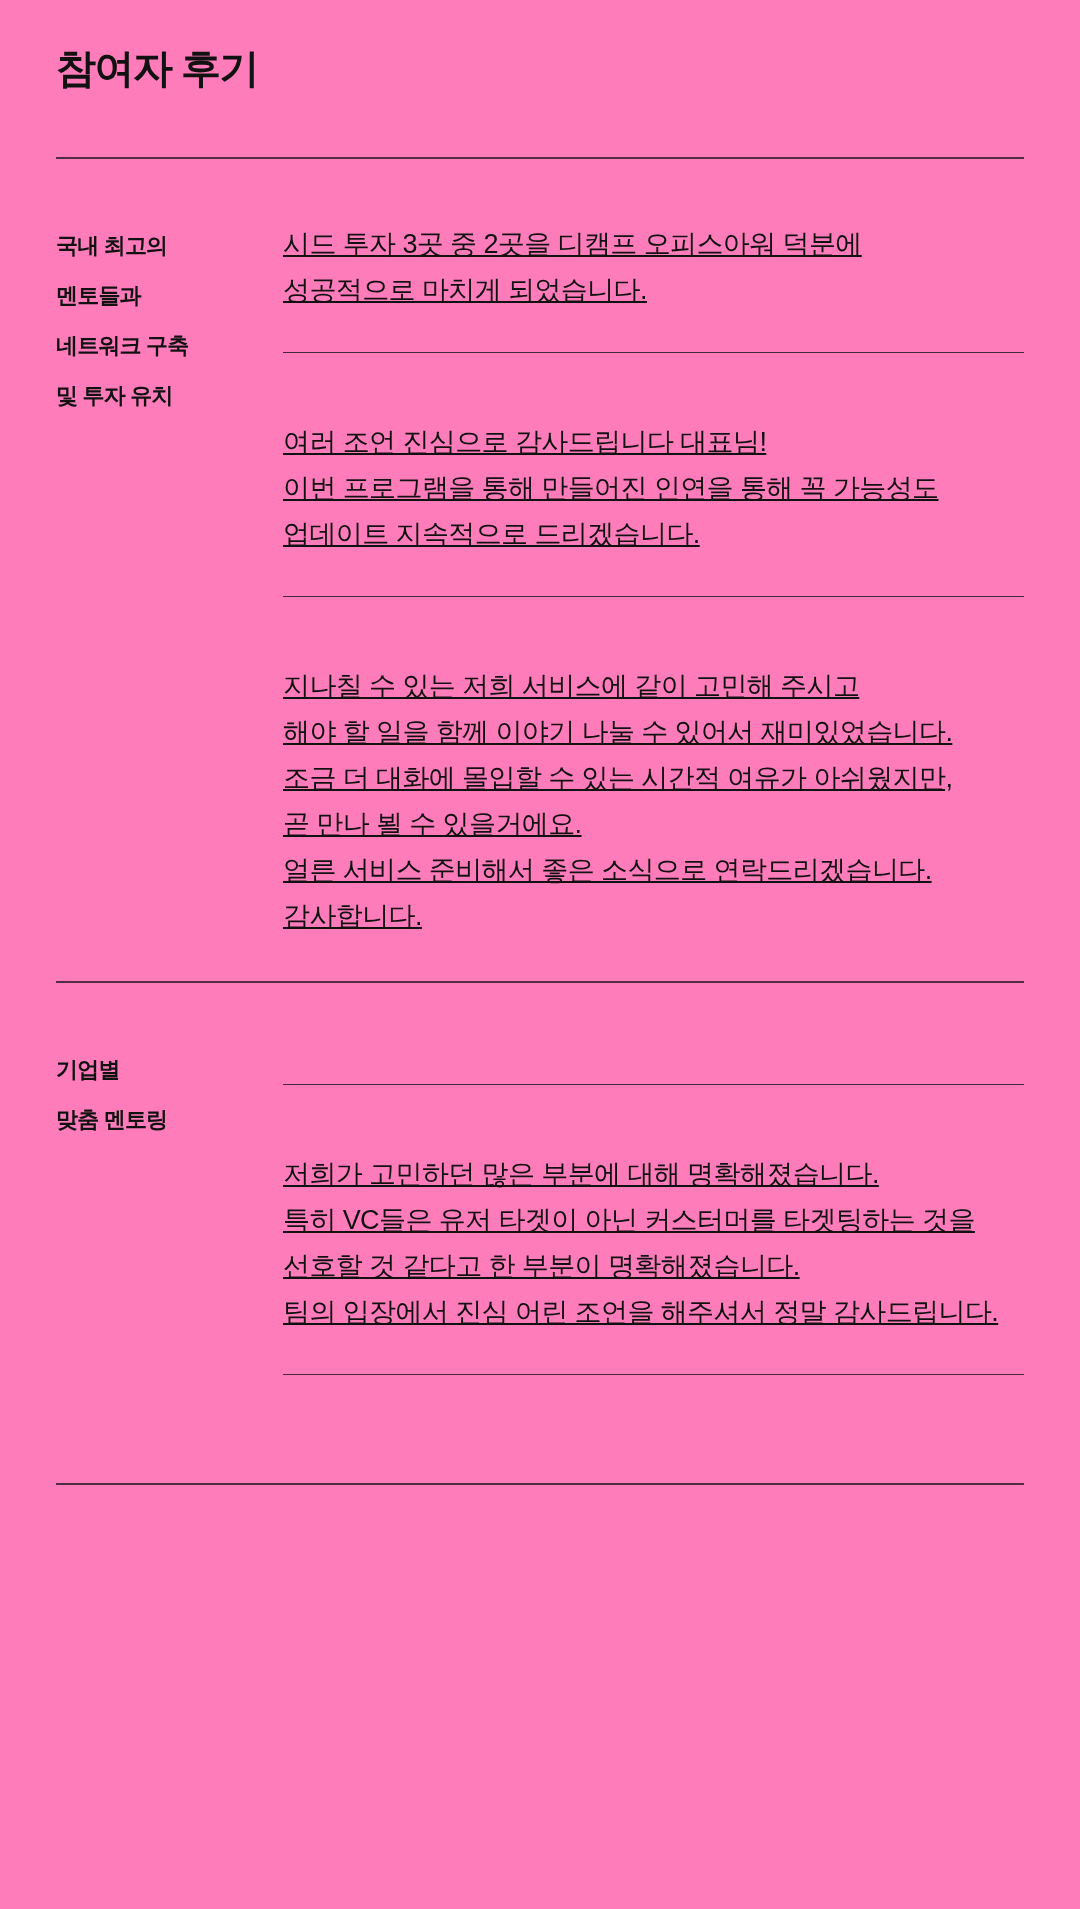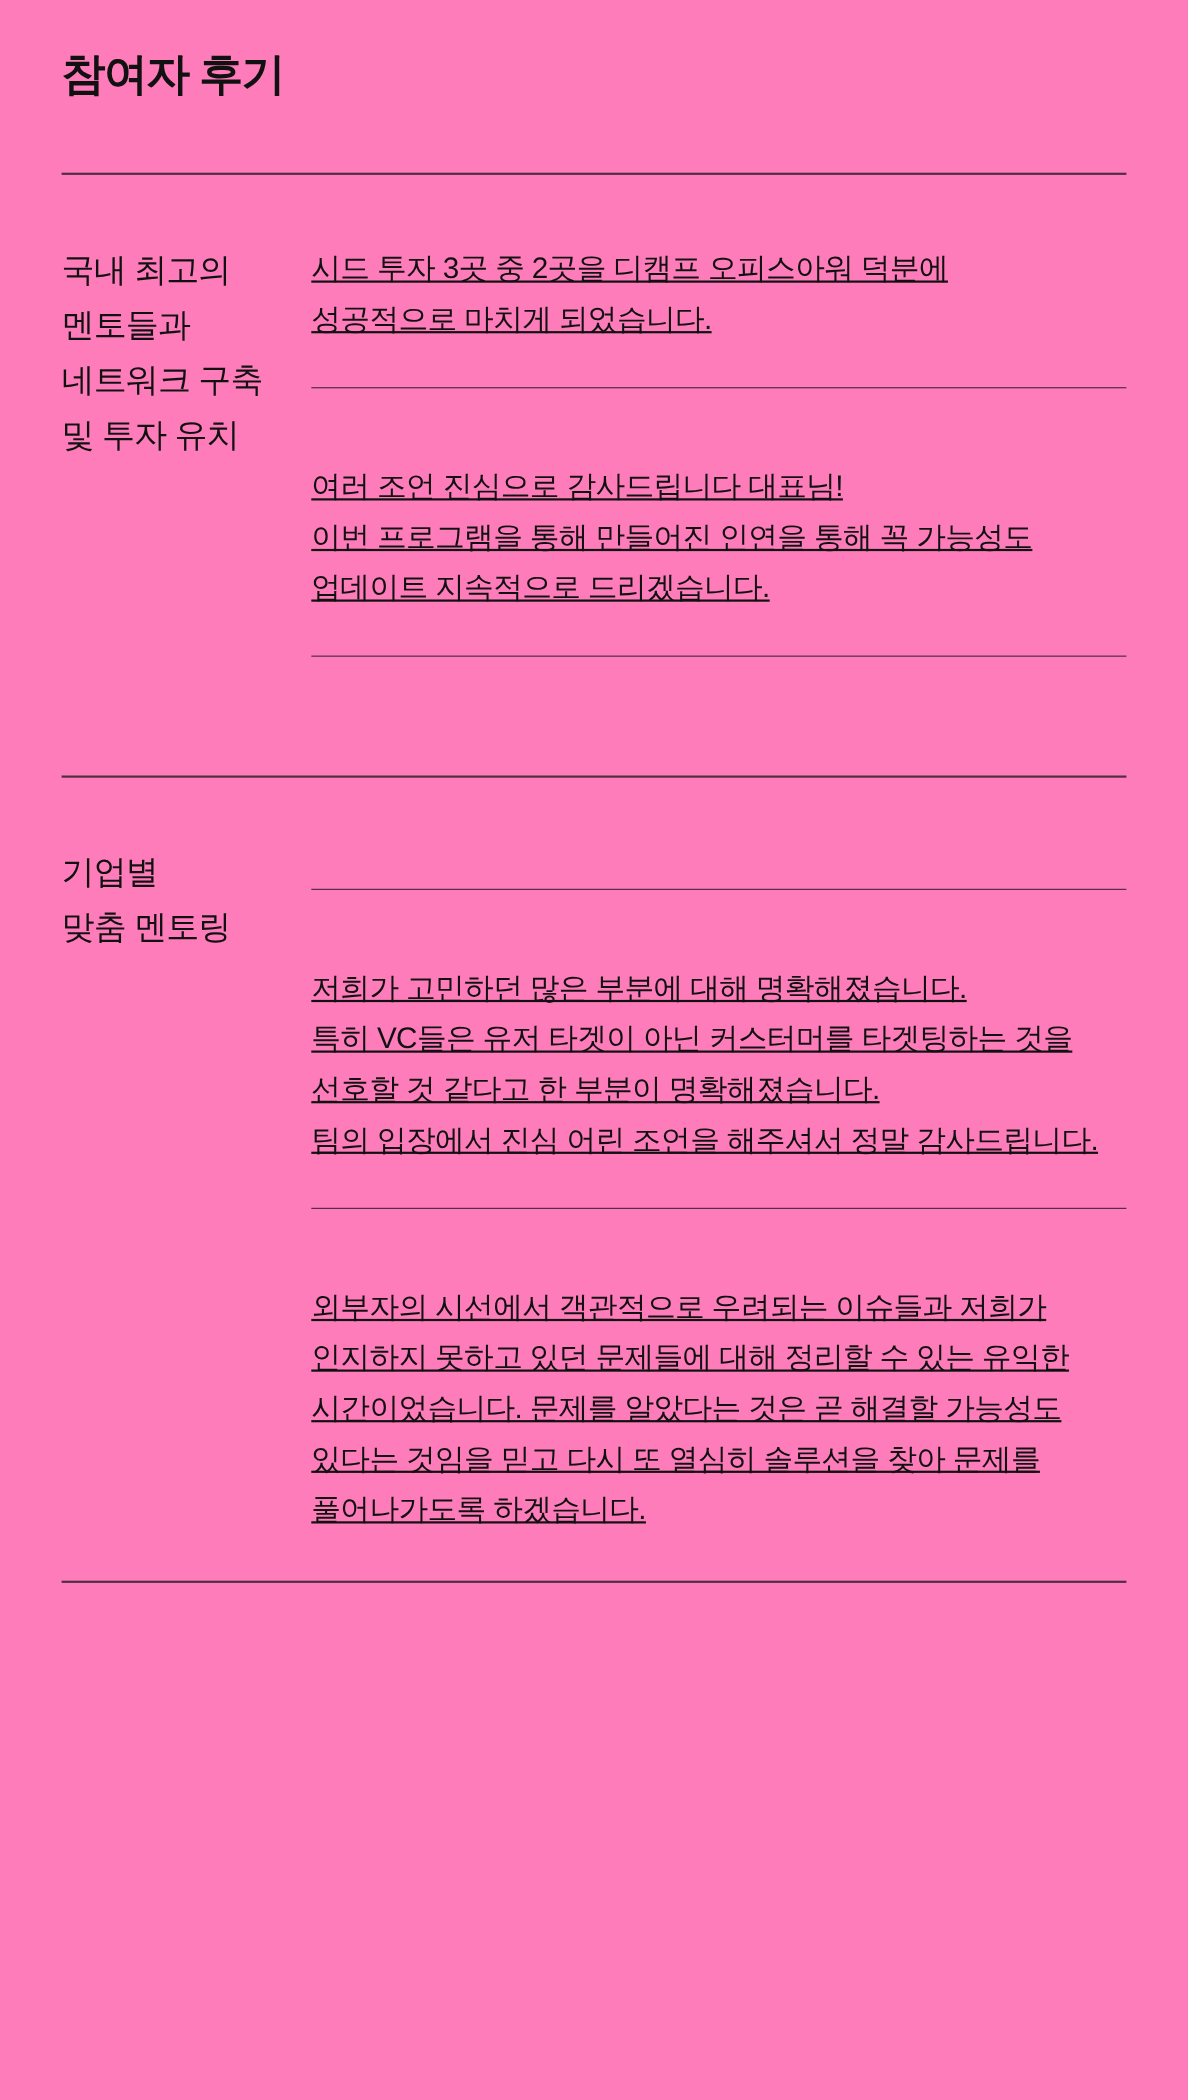--- a/index.html
+++ b/index.html
@@ -40,22 +40,22 @@
   .divider-major.after-title { margin-top: 64px; }
   .review-section {
     display: flex;
     align-items: flex-start;
     padding: 62px 0 42px;
   }
   .section-label {
     flex: 0 0 auto;
     width: 227px;
     margin: 0;
-    font-size: 30px;
-    font-weight: 400;
+    font-size: 22px;
+    font-weight: 700;
     line-height: 50px;
     letter-spacing: -0.8px;
     white-space: pre-line;
     color: var(--ink);
   }
   .testimonial-list { flex: 1 1 auto; min-width: 0; }
   .testimonial {
     margin: 0;
     font-size: 27px;
     font-weight: 400;
@@ -87,38 +87,39 @@
 네트워크 구축
 및 투자 유치</p>
     <div class="testimonial-list">
       <p class="testimonial">시드 투자 3곳 중 2곳을 디캠프 오피스아워 덕분에
 성공적으로 마치게 되었습니다.</p>
       <hr class="divider-sub">
       <p class="testimonial">여러 조언 진심으로 감사드립니다 대표님!
 이번 프로그램을 통해 만들어진 인연을 통해 꼭 가능성도
 업데이트 지속적으로 드리겠습니다.</p>
       <hr class="divider-sub">
+      <p class="testimonial">지나칠 수 있는 저희 서비스에 같이 고민해 주시고
+해야 할 일을 함께 이야기 나눌 수 있어서 재미있었습니다.
+조금 더 대화에 몰입할 수 있는 시간적 여유가 아쉬웠지만,
+곧 만나 뵐 수 있을거에요.
+얼른 서비스 준비해서 좋은 소식으로 연락드리겠습니다.
+감사합니다.</p>
     </div>
   </section>
 
   <hr class="divider-major">
 
   <section class="review-section">
     <p class="section-label">기업별
 맞춤 멘토링</p>
     <div class="testimonial-list">
       <hr class="divider-sub">
       <p class="testimonial">저희가 고민하던 많은 부분에 대해 명확해졌습니다.
 특히 VC들은 유저 타겟이 아닌 커스터머를 타겟팅하는 것을
 선호할 것 같다고 한 부분이 명확해졌습니다.
 팀의 입장에서 진심 어린 조언을 해주셔서 정말 감사드립니다.</p>
       <hr class="divider-sub">
-      <p class="testimonial">외부자의 시선에서 객관적으로 우려되는 이슈들과 저희가
-인지하지 못하고 있던 문제들에 대해 정리할 수 있는 유익한
-시간이었습니다. 문제를 알았다는 것은 곧 해결할 가능성도
-있다는 것임을 믿고 다시 또 열심히 솔루션을 찾아 문제를
-풀어나가도록 하겠습니다.</p>
     </div>
   </section>
 
   <hr class="divider-major">
 
 </div>
 
 </body></html>

